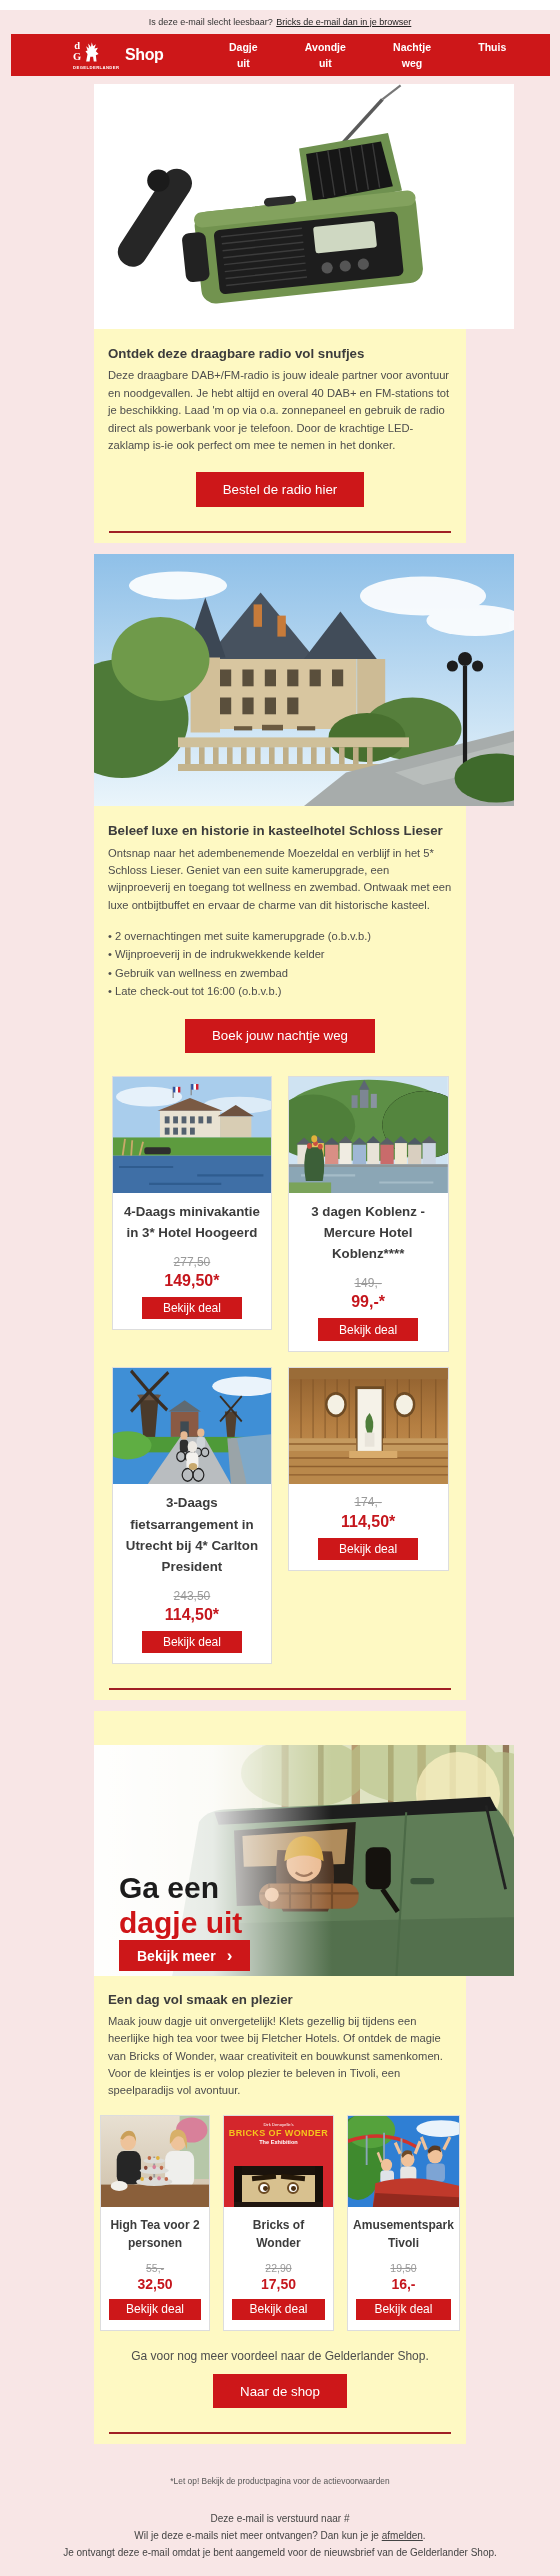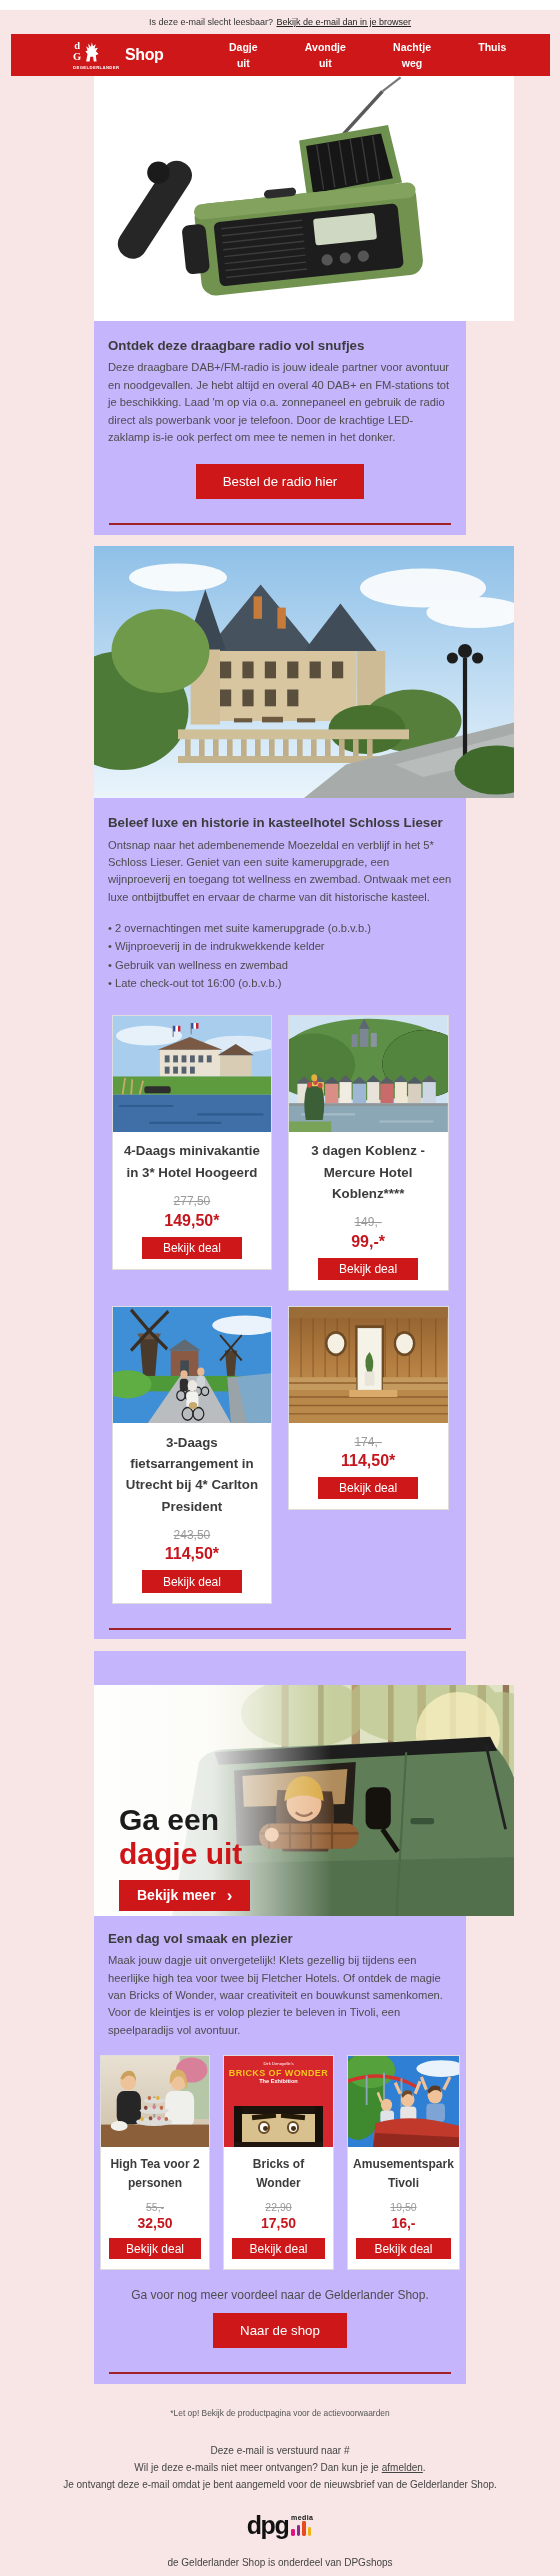--- a/index.html
+++ b/index.html
@@ -24,21 +24,21 @@
                   font-family: "Liberation Serif", serif; font-size: 10.5px; font-weight: bold; text-align: center; }
   .lion { margin: 0 2.1px 0 0.7px; }
   .logo-shop { color: #fff; font-size: 16px; font-weight: bold; letter-spacing: -0.4px; margin-left: 5.6px; }
   .logo-block { display: flex; flex-direction: column; align-items: flex-start; }
   .logo-sub { color: #fff; font-size: 4.2px; letter-spacing: 0.4px; margin-top: 0.7px; font-weight: bold; }
   .nav { display: flex; flex: 1; justify-content: space-around; margin-left: 42px; align-items: flex-start; }
   .nav-item { color: #fff; font-size: 10.5px; font-weight: bold; text-align: center; line-height: 1.55; cursor: pointer; }
   .nav-item span { display: block; }
 
   
-  .card { width: 372px; margin: 0 auto; background: #c4b5fd; }
+  .card { width: 372px; margin: 8px auto; background: #fef9c3; }
   .card + .card { margin-top: 11.2px; }
   .inner { padding: 0 14px; }
 
   h2 { font-size: 13.3px; color: #3c3c3c; font-weight: bold; padding-top: 15.4px; }
   .para { font-size: 11.2px; line-height: 1.55; color: #4d4d4d; margin-top: 6.3px; }
 
   .btn { display: block; margin: 18px auto 0; background: #cd1719; color: #fff; border: none;
          font-family: "Liberation Sans", sans-serif; font-size: 13.3px; padding: 9.8px 27px; cursor: pointer; }
   .divider { border: none; border-top: 2.1px solid #a02025; margin: 24px 1.4px 0 1.4px; }
   .card-bottom-pad { height: 9.8px; }
@@ -58,21 +58,21 @@
               font-family: "Liberation Sans", sans-serif; font-size: 12px; padding: 4.2px 21px; cursor: pointer; }
   .grid-3 { gap: 12.6px; padding: 0 5.6px; margin-top: 15.4px; }
   .grid-3 .deal-title { font-size: 12px; line-height: 1.55; }
   .grid-3 .old-price { font-size: 10.5px; margin-top: 9px; }
   .grid-3 .price { font-size: 14px; margin-top: 2.1px; }
   .grid-3 .btn-deal { padding: 3.5px 0; width: 85%; }
 
   
   .banner { position: relative; margin-top: 17px; }
   .banner svg { display: block; }
-  .banner-title { position: absolute; left: 25px; top: 118px; font-size: 30px; font-weight: bold; line-height: 1.15; }
+  .banner-title { position: absolute; left: 25px; top: 126px; font-size: 30px; font-weight: bold; line-height: 1.15; }
   .banner-title .l1 { color: #1c1c1c; display: block; }
   .banner-title .l2 { color: #cf1518; display: block; }
   .btn-banner { position: absolute; left: 25px; top: 195px; background: #cd1719; color: #fff; border: none;
                 font-family: "Liberation Sans", sans-serif; font-size: 14px; font-weight: bold;
                 padding: 7px 18px; cursor: pointer; display: flex; align-items: center; gap: 11.2px; }
   .btn-banner .chev { font-size: 17px; line-height: 1; font-weight: bold; }
 
   .outro { text-align: center; font-size: 12px; color: #4d4d4d; margin-top: 18px; }
 
   
@@ -114,21 +114,21 @@
 </style>
 </head>
 <body>
 
 <div class="top-white-strip"></div>
 
 <div class="email-wrap">
 
   <div class="topbar">
     <span>Is deze e-mail slecht leesbaar?</span>
-    <a>Bekijk de e-mail dan in je browser</a>
+    <a>Bricks de e-mail dan in je browser</a>
   </div>
 
   <div class="header">
     <div class="logo">
       <div class="logo-block">
         <div style="display:flex;align-items:center;">
           <div class="logo-letters">
             <span>d</span>
             <span>G</span>
           </div>
@@ -290,20 +290,21 @@
     </svg>
     <div class="inner">
       <h2>Beleef luxe en historie in kasteelhotel Schloss Lieser</h2>
       <p class="para">Ontsnap naar het adembenemende Moezeldal en verblijf in het 5* Schloss Lieser. Geniet van een suite kamerupgrade, een wijnproeverij en toegang tot wellness en zwembad. Ontwaak met een luxe ontbijtbuffet en ervaar de charme van dit historische kasteel.</p>
       <ul class="bullets">
         <li>2 overnachtingen met suite kamerupgrade (o.b.v.b.)</li>
         <li>Wijnproeverij in de indrukwekkende kelder</li>
         <li>Gebruik van wellness en zwembad</li>
         <li>Late check-out tot 16:00 (o.b.v.b.)</li>
       </ul>
+      <button class="btn">Boek jouw nachtje weg</button>
     </div>
 
     
     <div class="deal-grid">
       <div class="deal-card">
         <svg class="img" height="116" viewBox="0 0 264 165" preserveAspectRatio="none">
           <rect width="264" height="165" fill="#a9cdec"></rect>
           <ellipse cx="60" cy="28" rx="55" ry="14" fill="#e6f1fa"></ellipse>
             <ellipse cx="210" cy="40" rx="60" ry="12" fill="#dcebf7"></ellipse>
           <rect x="78" y="48" width="100" height="38" fill="#e9e2d2"></rect>

